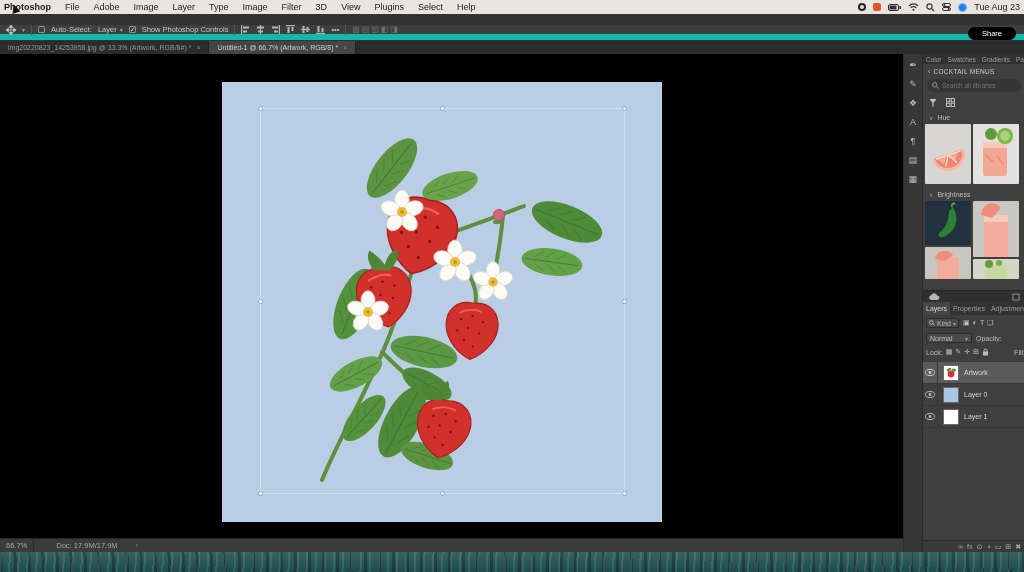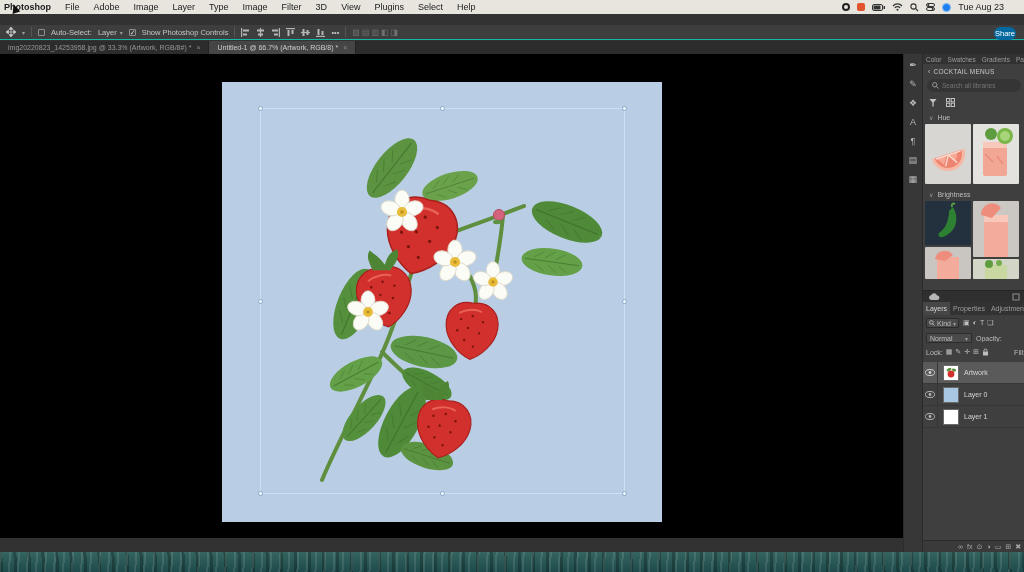--- a/index.html
+++ b/index.html
@@ -9,52 +9,52 @@
     font-family:"Liberation Sans", sans-serif; background:#000;text-decoration:underline;
   }
   
   .menubar {
     position:absolute; left:0; top:0; width:1024px; height:14px;
     background:#e8e5df; display:flex; align-items:center;
     font-size:9px; color:#1c1c1c; z-index:30;
   }
   .menubar .mitem { padding:0 7px; white-space:nowrap; }
   .menubar .mitem.app { font-weight:bold; margin-left:-3px; }
-  .mb-status { margin-left:auto; display:flex; align-items:center; gap:7px; padding-right:20px; }
+  .mb-status { margin-left:auto; display:flex; align-items:center; gap:7px; padding-right:4px; }
   .mb-ic { display:inline-flex; align-items:center; }
   .mb-date { font-size:9px; color:#1c1c1c; white-space:nowrap; }
   .dot-orange { width:8px; height:8px; border-radius:2px; background:#e2542e; }
   .dot-blue { width:9px; height:9px; border-radius:50%; background:#1d7ff0; border:1.5px solid #7db6f5; }
   .ring { width:8px; height:8px; border-radius:50%; border:2px solid #222; }
   .cursor {
     position:absolute; left:11px; top:4px; width:0; height:0; z-index:40;
     border-left:4px solid transparent; border-right:4px solid transparent; border-bottom:9px solid #111;
     transform:rotate(-18deg);
   }
   
   .ps-window { position:absolute; left:0; top:14px; width:1024px; height:538px; background:#323232; }
   .titlebar {
     position:absolute; left:0; top:0; width:100%; height:11px; background:#464646;
     color:#9f9f9f; font-size:7.5px; display:flex; align-items:center; justify-content:center;
     border-bottom:1px solid #2b2b2b;
   }
   .optionsbar {
     position:absolute; left:0; top:11px; width:100%; height:15px; background:#3e3e3e;
-    border-bottom:1px solid #14b8a6; display:flex; align-items:center; gap:6px;
+    border-bottom:6px solid #14b8a6; display:flex; align-items:center; gap:6px;
     padding:0 6px; color:#c6c6c6; font-size:7.5px; white-space:nowrap;
   }
   .opt-div { width:1px; height:10px; background:#565656; }
   .cb { width:7px; height:7px; border:1px solid #8f8f8f; border-radius:1px; display:inline-block; }
   .cb.checked { color:#d8d8d8; font-size:7px; line-height:5px; text-align:center; }
   .dropdown { display:flex; align-items:center; gap:3px; }
   .chev { font-size:6px; color:#9a9a9a; }
   .align-ico { display:inline-flex; }
   .dim { color:#6f6f6f; font-size:8px; letter-spacing:2px; }
   .share-btn {
-    position:absolute; right:8px; top:13px; width:22px; height:13px; background:#0369a1;
+    position:absolute; right:8px; top:13px; width:48px; height:13px; background:#000000;
     border-radius:7px; color:#fff; font-size:7.5px; display:flex; align-items:center; justify-content:center;
   }
   .tabbar { position:absolute; left:0; top:27px; width:100%; height:13px; background:#2c2c2c; display:flex; }
   .doctab {
     display:flex; align-items:center; gap:5px; padding:0 8px; font-size:7px; color:#969696;
     background:#2c2c2c; border-right:1px solid #232323; white-space:nowrap;
   }
   .doctab.active { background:#454545; color:#cfcfcf; }
   .doctab .x { color:#8a8a8a; font-size:7px; }
   
@@ -355,20 +355,25 @@
             <div class="handle" style="right:-3px;top:-3px"></div>
             <div class="handle" style="left:-3px;top:190px"></div>
             <div class="handle" style="right:-3px;top:190px"></div>
             <div class="handle" style="left:-3px;bottom:-3px"></div>
             <div class="handle" style="left:179px;bottom:-3px"></div>
             <div class="handle" style="right:-3px;bottom:-3px"></div>
           </div>
         </div>
       </div>
 
+      <div class="statusbar">
+        <span class="zoomv">66.7%</span>
+        <span class="docinfo">Doc: 17.9M/17.9M</span>
+        <span class="sb-exp">›</span>
+      </div>
 
       <div class="toolstrip">
         <span>✒</span>
         <span>✎</span>
         <span>❖</span>
         <span>A</span>
         <span>¶</span>
         <span>▤</span>
         <span>▦</span>
       </div>

